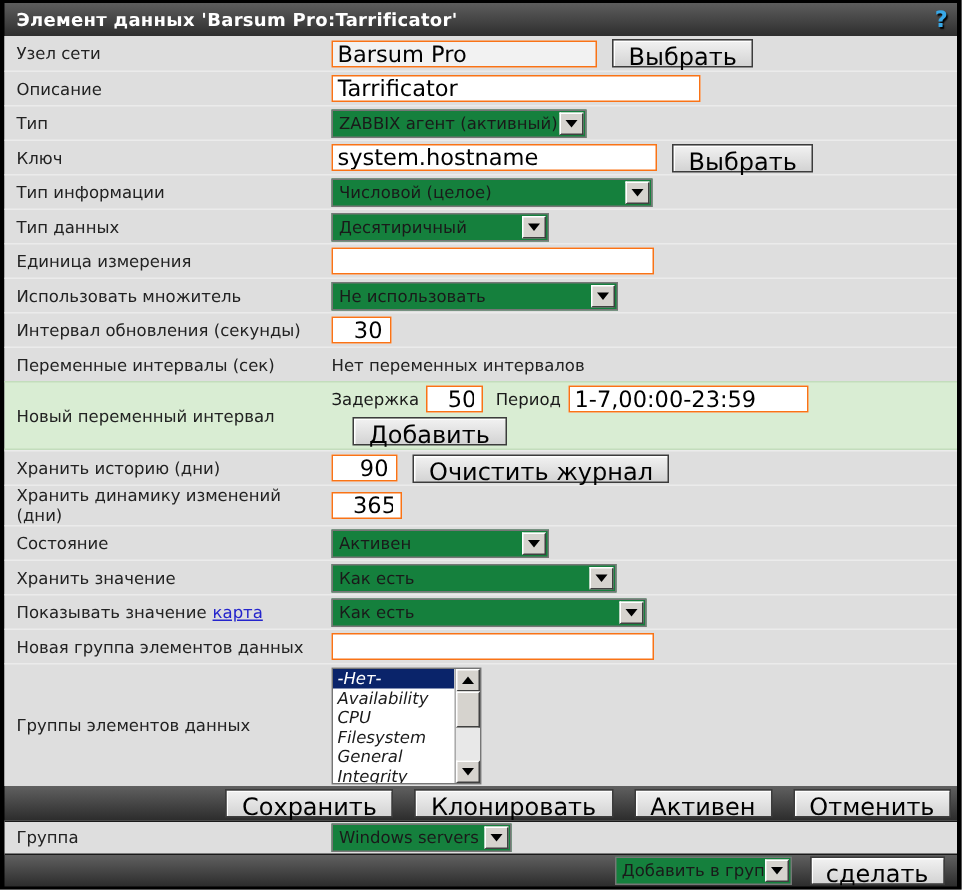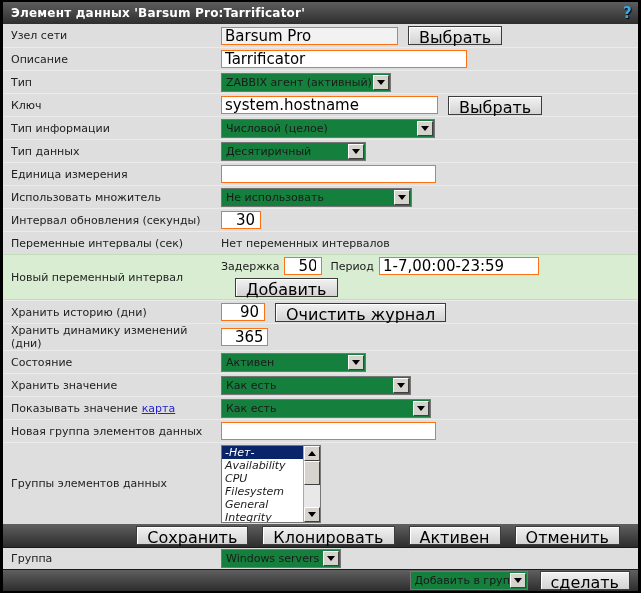--- a/index.html
+++ b/index.html
@@ -77,21 +77,21 @@
   .sbtn {
     height:15px; background:#d6d3ce; border:1px solid; border-color:#fff #404040 #404040 #fff;
     display:flex; align-items:center; justify-content:center; cursor:pointer;
   }
   .sthumb { height:24px; background:#d6d3ce; border:1px solid; border-color:#fff #404040 #404040 #fff; }
   .strack { flex:1; }
   
   .darkbar {
     height:23px; background:linear-gradient(#606060,#2c2c2c);
     display:flex; align-items:center; justify-content:flex-end;
-    gap:14px; padding-right:18px;
+    gap:14px; padding-right:4px;
   }
   .darkbar .btn { margin-left:0; }
   .massbar { height:21px; gap:12px; padding-right:8px; }
   .group-row { border-top:1px solid #1a1a1a; border-bottom:1px solid #1a1a1a; }
 </style>
 </head>
 <body>
 
 <div class="page">
 

